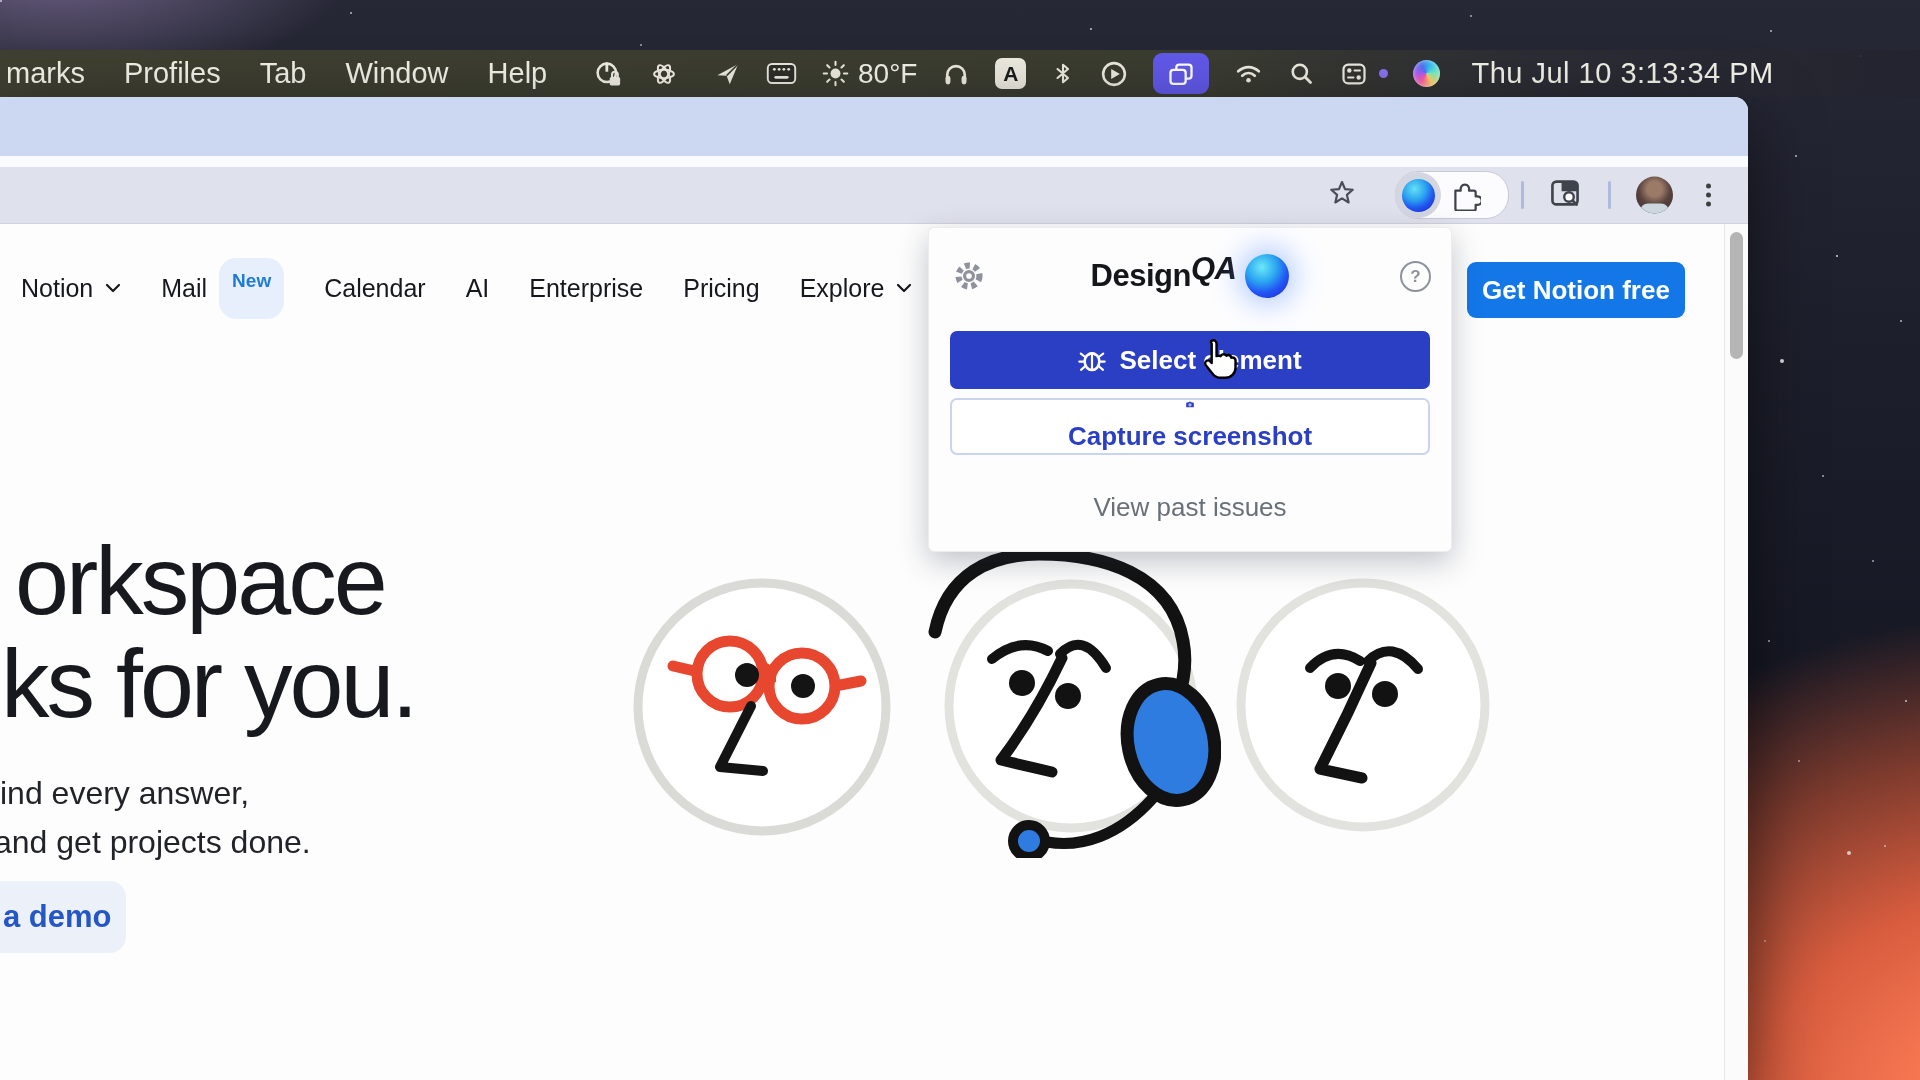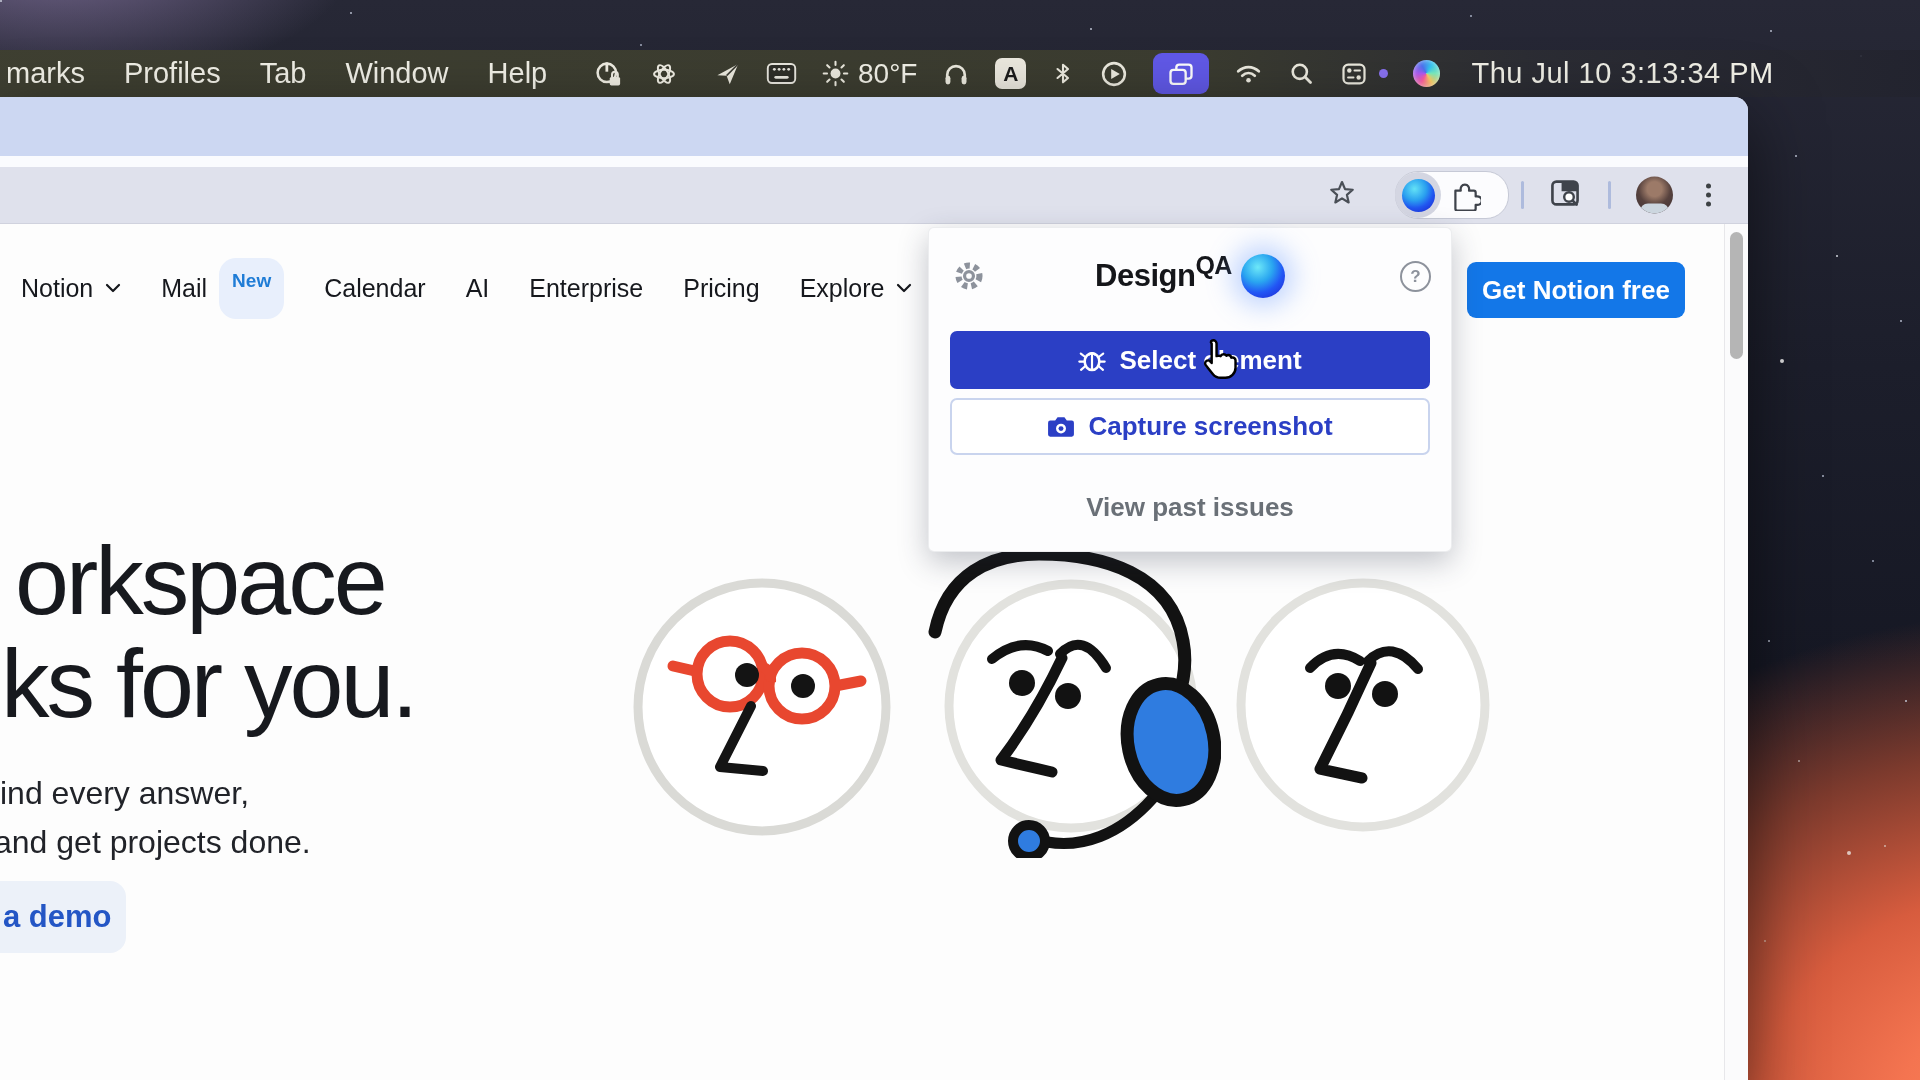--- a/index.html
+++ b/index.html
@@ -88,29 +88,29 @@
   .scroll-thumb{position:absolute;right:5px;top:8px;width:13px;height:127px;border-radius:7px;background:#b5b5b5;}
   
   .popup{position:absolute;left:928px;top:227px;width:522px;height:323px;background:#fdfdfe;border-radius:6px;
     border:1px solid rgba(40,45,70,.08);box-shadow:0 10px 30px rgba(40,45,70,.28);z-index:50;}
   .popup-head{position:relative;height:96px;display:flex;align-items:center;justify-content:center;text-align:right;}
   .gear{position:absolute;left:24px;top:32px;}
   .help{position:absolute;right:20px;top:33px;width:27px;height:27px;border-radius:50%;border:2.5px solid #8d929c;
     color:#8d929c;font-size:17px;font-weight:700;display:flex;align-items:center;justify-content:center;}
   .brand{display:flex;align-items:flex-start;}
   .brand-txt{font-size:31px;font-weight:800;color:#15161a;letter-spacing:-.5px;line-height:44px;}
-  .brand-sup{font-size:25px;font-weight:800;color:#15161a;margin-top:-3px;letter-spacing:-.5px;}
+  .brand-sup{font-size:31px;font-weight:800;color:#15161a;margin-top:-3px;letter-spacing:-.5px;font-style:italic;}
   .brand-orb{width:44px;height:44px;border-radius:50%;margin-left:9px;
     background:radial-gradient(circle at 38% 30%, #6de8f8 0%, #2aa6f0 36%, #2256f5 62%, #1f1fca 100%);
     box-shadow:0 0 26px 9px rgba(96,150,255,.38);}
   .btn-primary{position:absolute;left:21px;top:103px;width:480px;height:58px;border-radius:7px;background:#2b3fc5;border:none;
     color:#fff;font-size:26px;font-weight:700;display:flex;align-items:center;justify-content:center;gap:13px;cursor:pointer;}
   .btn-secondary{position:absolute;left:21px;top:170px;width:480px;height:57px;border-radius:7px;background:#fff;
-    border:2px solid #c9d4ee;color:#2b3fc5;font-size:26px;font-weight:700;display:flex;align-items:center;justify-content:center;gap:13px;box-sizing:border-box;cursor:pointer;}
-  .past-link{position:absolute;left:0;right:0;top:264px;text-align:center;color:#6a7077;font-size:26px;font-weight:700;cursor:pointer;}
+    border:2px solid #c9d4ee;color:#2b3fc5;font-size:26px;font-weight:700;display:flex;align-items:center;justify-content:center;gap:13px;box-sizing:border-box;cursor:pointer;flex-direction:column;}
+  .past-link{position:absolute;left:0;right:0;top:264px;text-align:center;color:#6a7077;font-size:26px;font-weight:400;cursor:pointer;}
   .hand-cursor{position:absolute;left:1196px;top:336px;z-index:60;pointer-events:none;}
 </style>
 </head>
 <body>
 
 <div class="wallpaper">
   <div class="stars"></div>
 </div>
 
 <div class="menubar">

